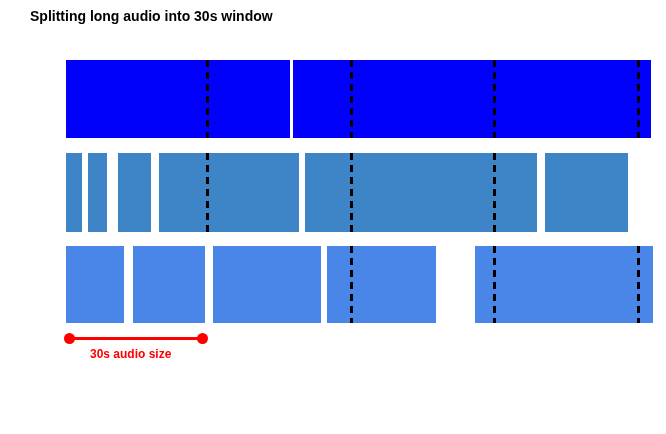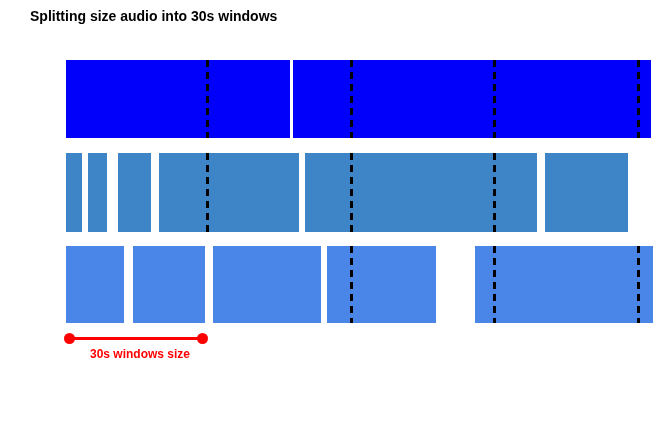--- a/index.html
+++ b/index.html
@@ -10,21 +10,21 @@
   .seg{position:absolute;top:0;height:100%;}
   .dash{position:absolute;top:0;width:3px;background:repeating-linear-gradient(to bottom,#000 0 7px,rgba(0,0,0,0) 7px 12px);}
   .marker-line{position:absolute;height:3px;background:#f00;}
   .marker-dot{position:absolute;width:11px;height:11px;border-radius:50%;background:#f00;}
   .marker-label{position:absolute;font-size:12px;font-weight:bold;color:#f00;white-space:nowrap;}
 </style>
 </head>
 <body>
 
 <div id="canvas" style="width: 666px; height: 434px; background: rgb(255, 255, 255);">
-  <div class="figure-title" style="left:30px;top:8px;">Splitting size audio into 30s windows</div>
+  <div class="figure-title" style="left:30px;top:8px;">Splitting long audio into 30s window</div>
 
   <div id="rows-root">
       <div class="row" style="top: 60px; height: 78px;">
         <div class="seg" style="left: 66px; width: 224px; background: rgb(0, 0, 251);"></div>
         <div class="seg" style="left: 293px; width: 358px; background: rgb(0, 0, 251);"></div>
         <div class="dash" style="left: 206px; height: 78px;"></div>
         <div class="dash" style="left: 350px; height: 78px;"></div>
         <div class="dash" style="left: 493px; height: 78px;"></div>
         <div class="dash" style="left: 637px; height: 78px;"></div>
       </div>
@@ -48,15 +48,15 @@
         <div class="dash" style="left: 350px; height: 77px;"></div>
         <div class="dash" style="left: 493px; height: 77px;"></div>
         <div class="dash" style="left: 637px; height: 77px;"></div>
       </div>
     </div>
 
   <div id="marker-root">
     <div class="marker-line" id="marker-line" style="left: 69px; width: 133px; top: 337px; background: rgb(255, 0, 0);"></div>
     <div class="marker-dot" id="marker-dot-left" style="left: 64px; top: 333px; background: rgb(255, 0, 0);"></div>
     <div class="marker-dot" id="marker-dot-right" style="left: 197px; top: 333px; background: rgb(255, 0, 0);"></div>
-    <div class="marker-label" id="marker-label" style="left: 90px; top: 347px; color: rgb(255, 0, 0);">30s windows size</div>
+    <div class="marker-label" id="marker-label" style="left: 90px; top: 347px; color: rgb(255, 0, 0);">30s audio size</div>
   </div>
 </div>
 
 </body></html>

